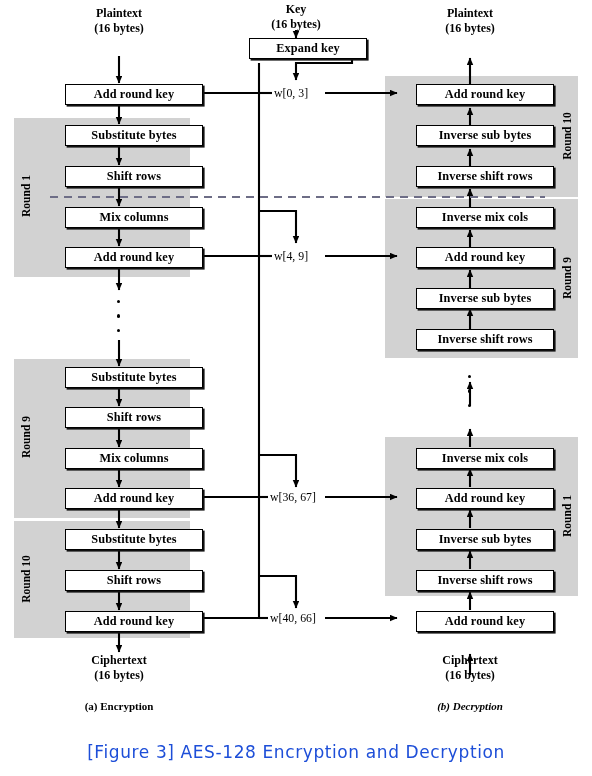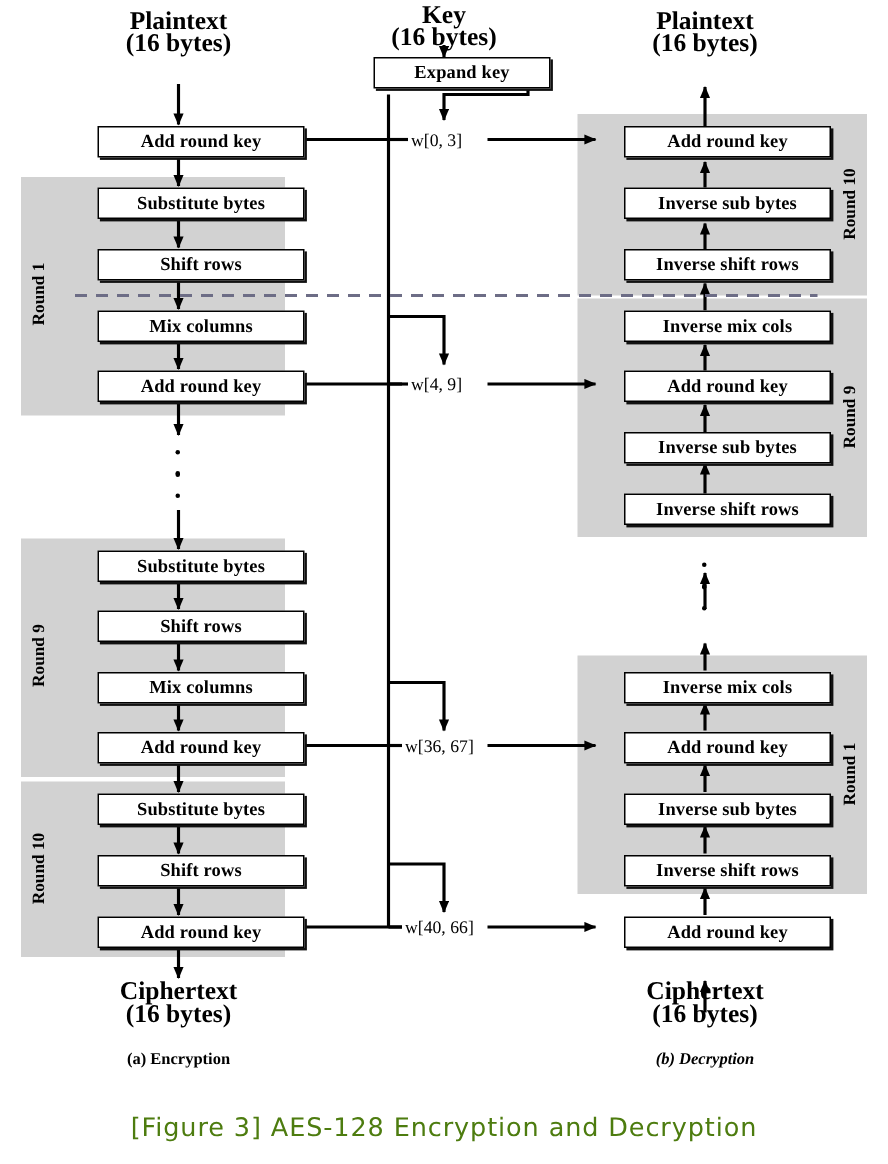--- a/index.html
+++ b/index.html
@@ -28,35 +28,35 @@
     display:flex;align-items:center;justify-content:center;
     font-weight:bold;font-size:12.3px;line-height:1;
     letter-spacing:.1px;white-space:nowrap;
     box-shadow:1.6px 1.6px 0 0 #111;
     margin-left:15px;
   }
 
   
   .cap{
     position:absolute;text-align:center;font-weight:bold;
-    font-size:17px;line-height:14.5px;white-space:nowrap;
+    font-size:12px;line-height:14.5px;white-space:nowrap;
   }
   .cap.two{line-height:15px;}
   .wlabel{
     position:absolute;font-weight:normal;font-size:11.8px;
     white-space:nowrap;background:#fff;padding:0 2px;
   }
   .secttitle{
     position:absolute;text-align:center;font-weight:bold;font-size:11px;
     white-space:nowrap;
   }
   .figcap{
     position:absolute;text-align:center;
     font-family:"DejaVu Sans","Liberation Sans",sans-serif;
-    font-size:17px;letter-spacing:.6px;white-space:nowrap;color:#4d7c0f;
+    font-size:17px;letter-spacing:.6px;white-space:nowrap;color:#1d4ed8;
   }
 
   
   .vdots{position:absolute;}
   .vdots i{
     display:block;width:3.4px;height:3.4px;border-radius:50%;
     background:#000;margin-bottom:11px;
   }
 
   svg.wires{position:absolute;left:0;top:0;width:592px;height:776px;overflow:visible;}

